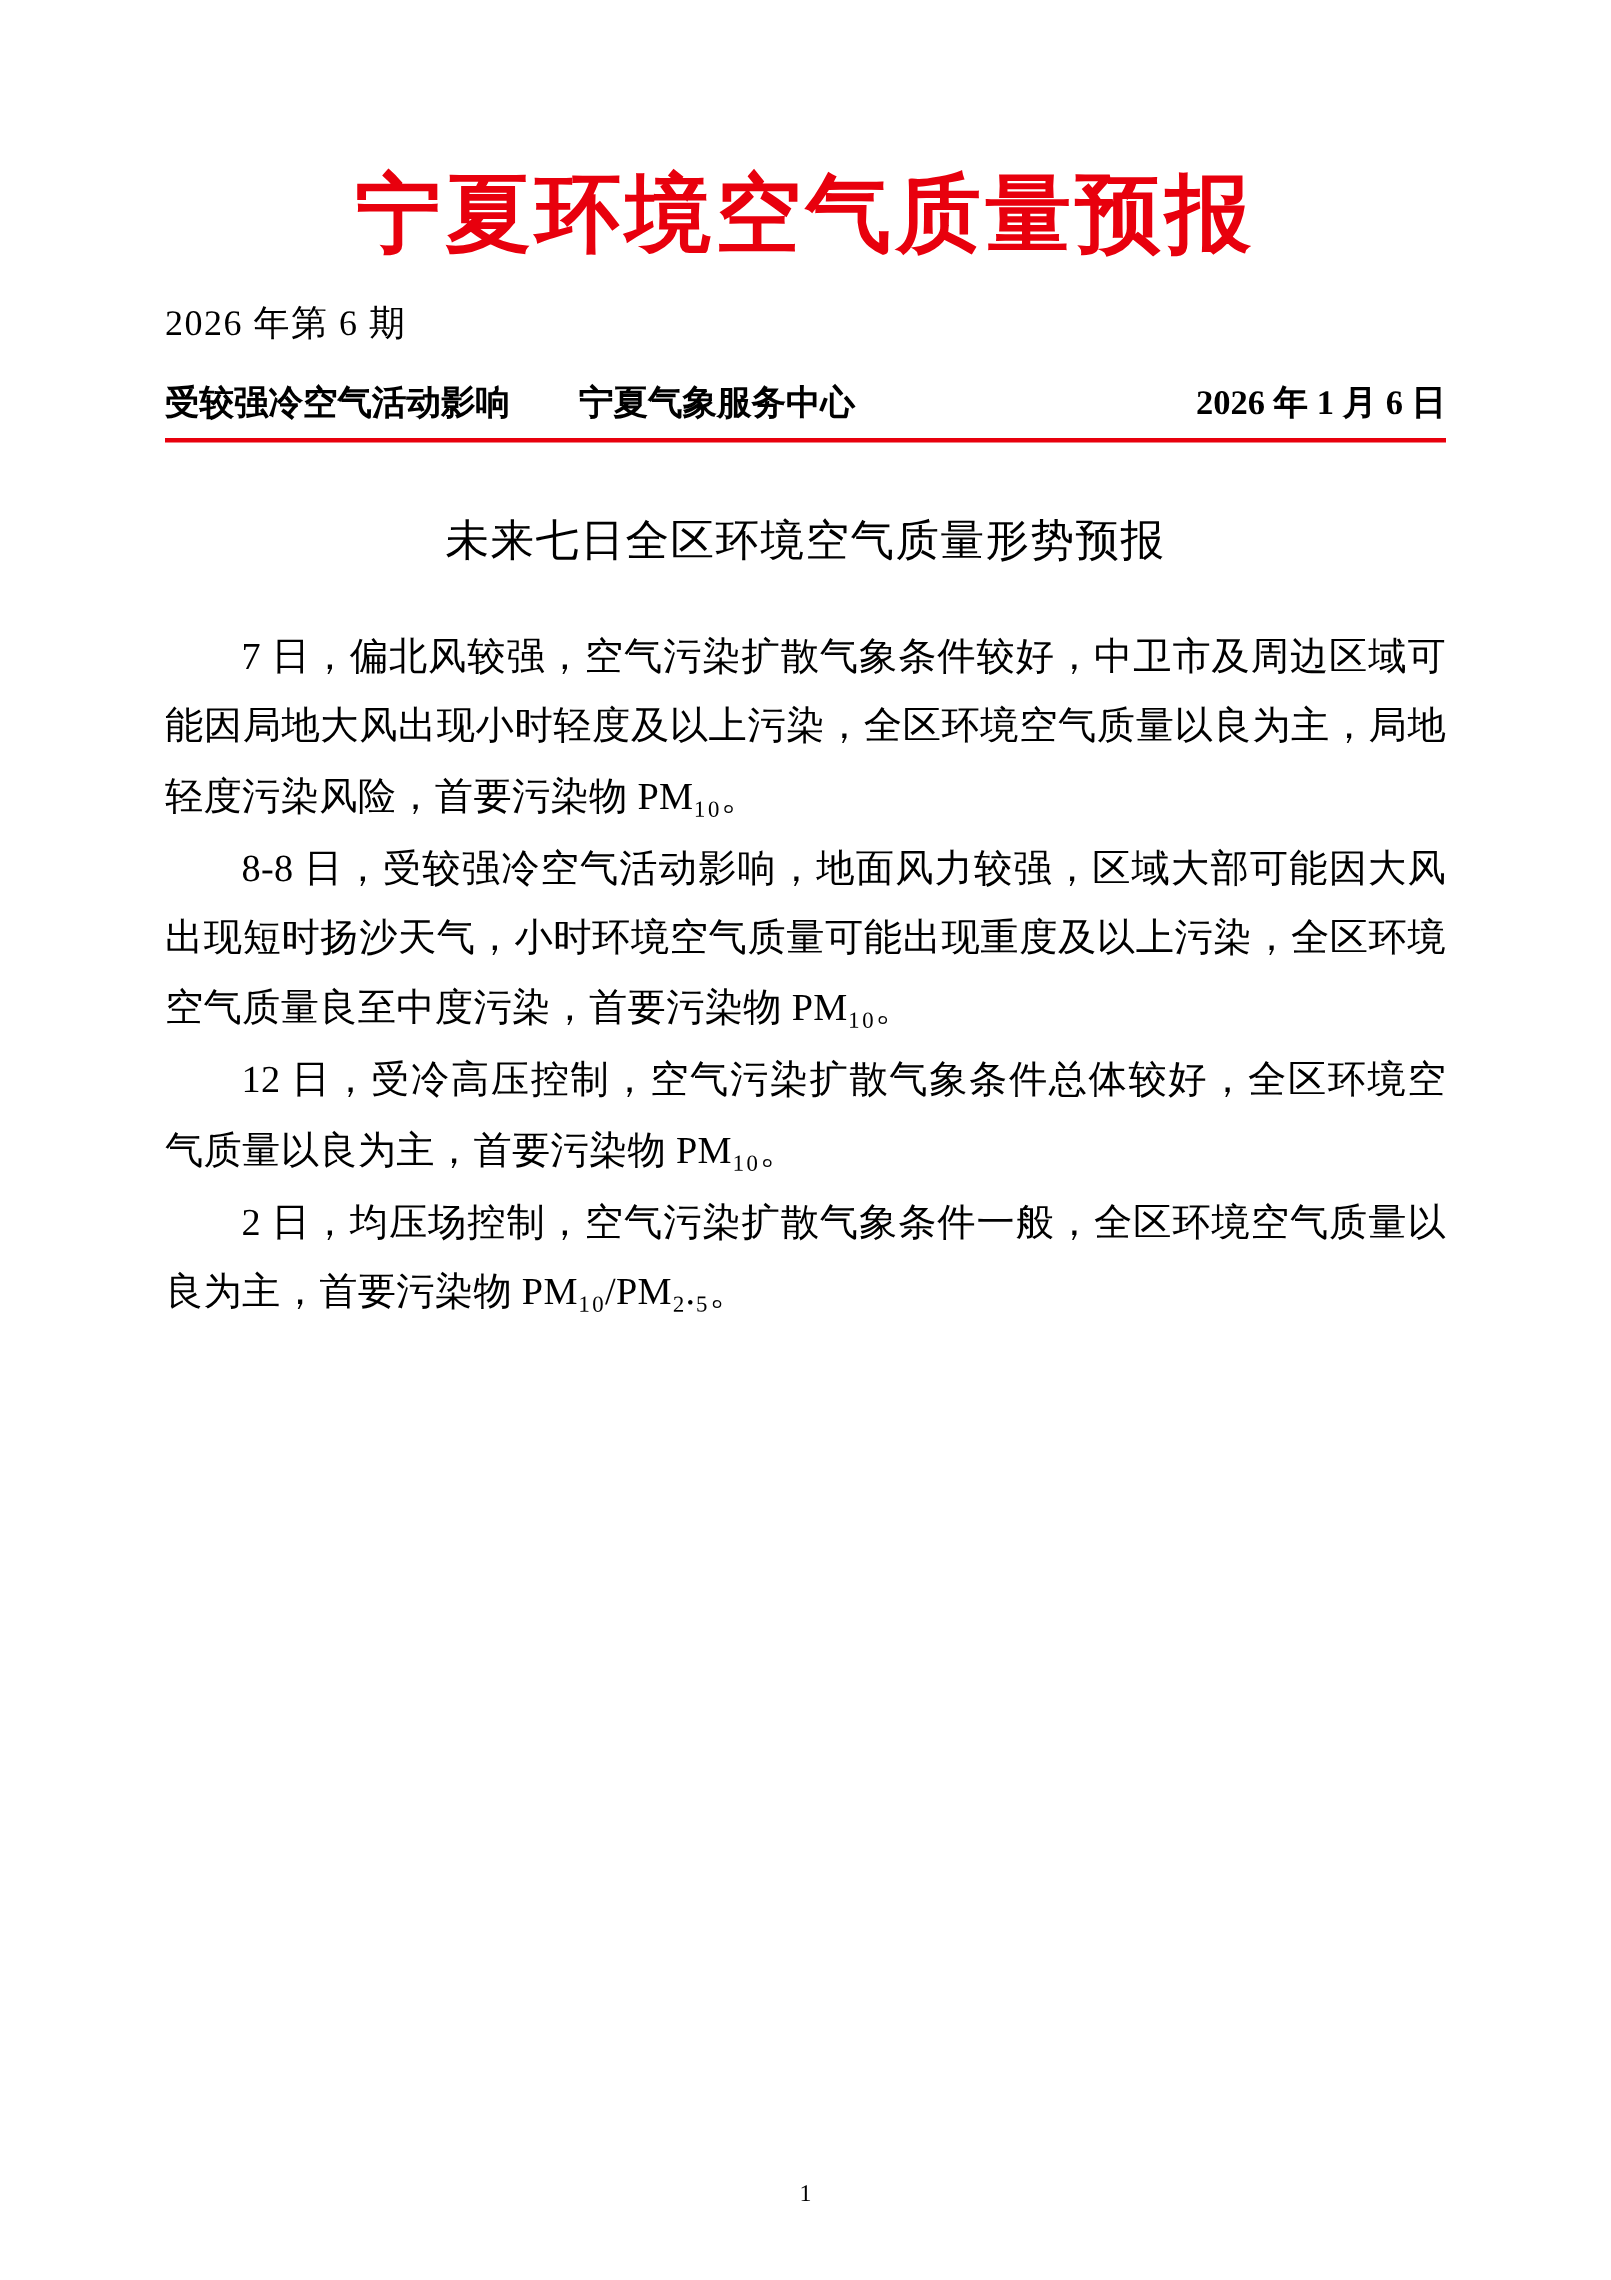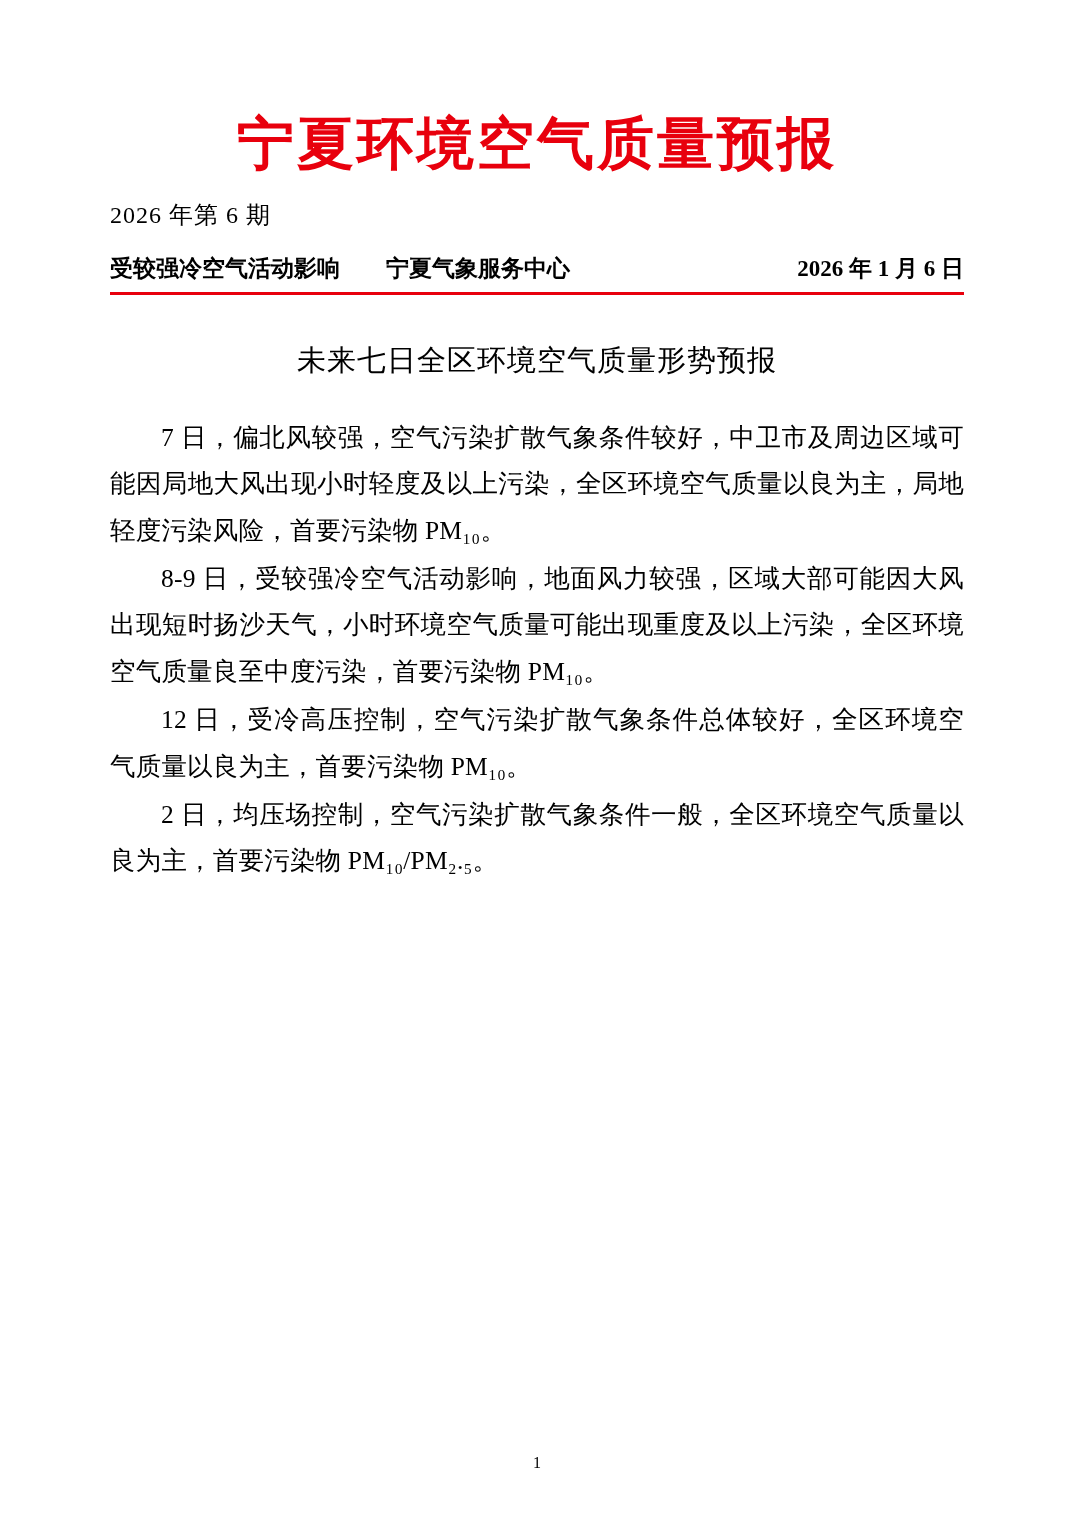--- a/index.html
+++ b/index.html
@@ -103,20 +103,20 @@
     <span class="org-mid">宁夏气象服务中心</span>
     <span class="org-date">2026 年 1 月 6 日</span>
   </div>
 
   <hr class="red-rule" style="border-top-color: rgb(232, 0, 13);">
 
   <h2 class="doc-title">未来七日全区环境空气质量形势预报</h2>
 
   <div class="body-text">
     <p class="para">7 日，偏北风较强，空气污染扩散气象条件较好，中卫市及周边区域可能因局地大风出现小时轻度及以上污染，全区环境空气质量以良为主，局地轻度污染风险，首要污染物 PM₁₀。</p>
-    <p class="para">8-9 日，受较强冷空气活动影响，地面风力较强，区域大部可能因大风出现短时扬沙天气，小时环境空气质量可能出现重度及以上污染，全区环境空气质量良至中度污染，首要污染物 PM₁₀。</p>
+    <p class="para">8-8 日，受较强冷空气活动影响，地面风力较强，区域大部可能因大风出现短时扬沙天气，小时环境空气质量可能出现重度及以上污染，全区环境空气质量良至中度污染，首要污染物 PM₁₀。</p>
     <p class="para">12 日，受冷高压控制，空气污染扩散气象条件总体较好，全区环境空气质量以良为主，首要污染物 PM₁₀。</p>
     <p class="para">2 日，均压场控制，空气污染扩散气象条件一般，全区环境空气质量以良为主，首要污染物 PM₁₀/PM₂.₅。</p>
   </div>
 
   <div class="page-number">1</div>
 
 </div>
 
 </body></html>

